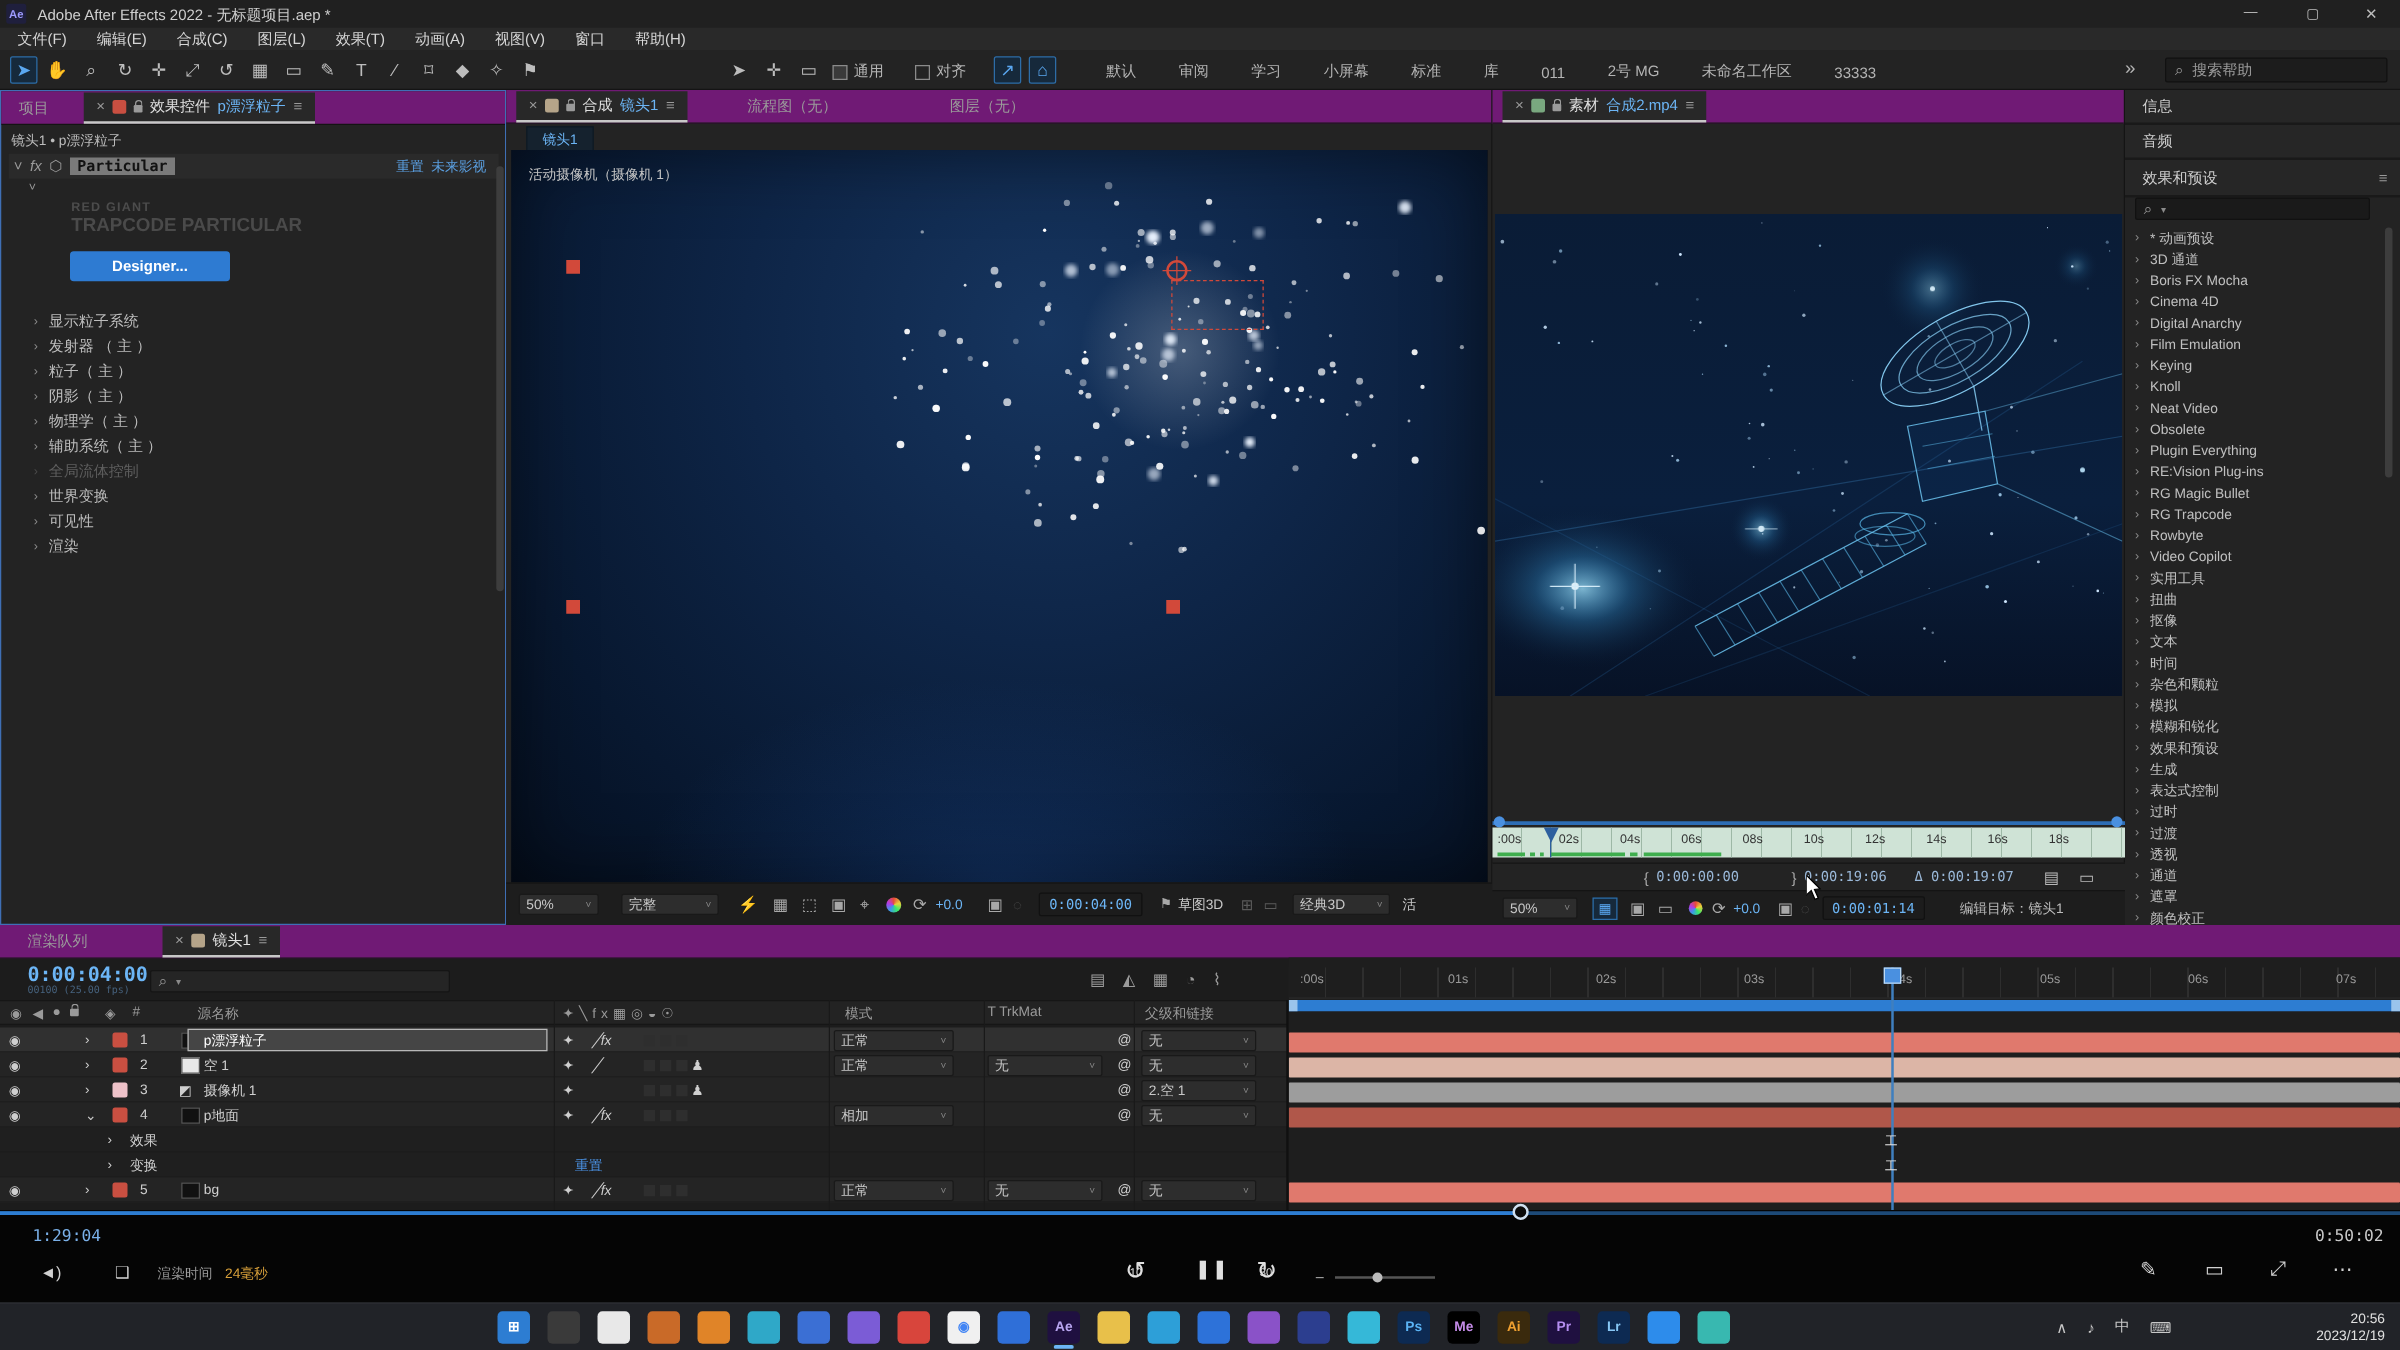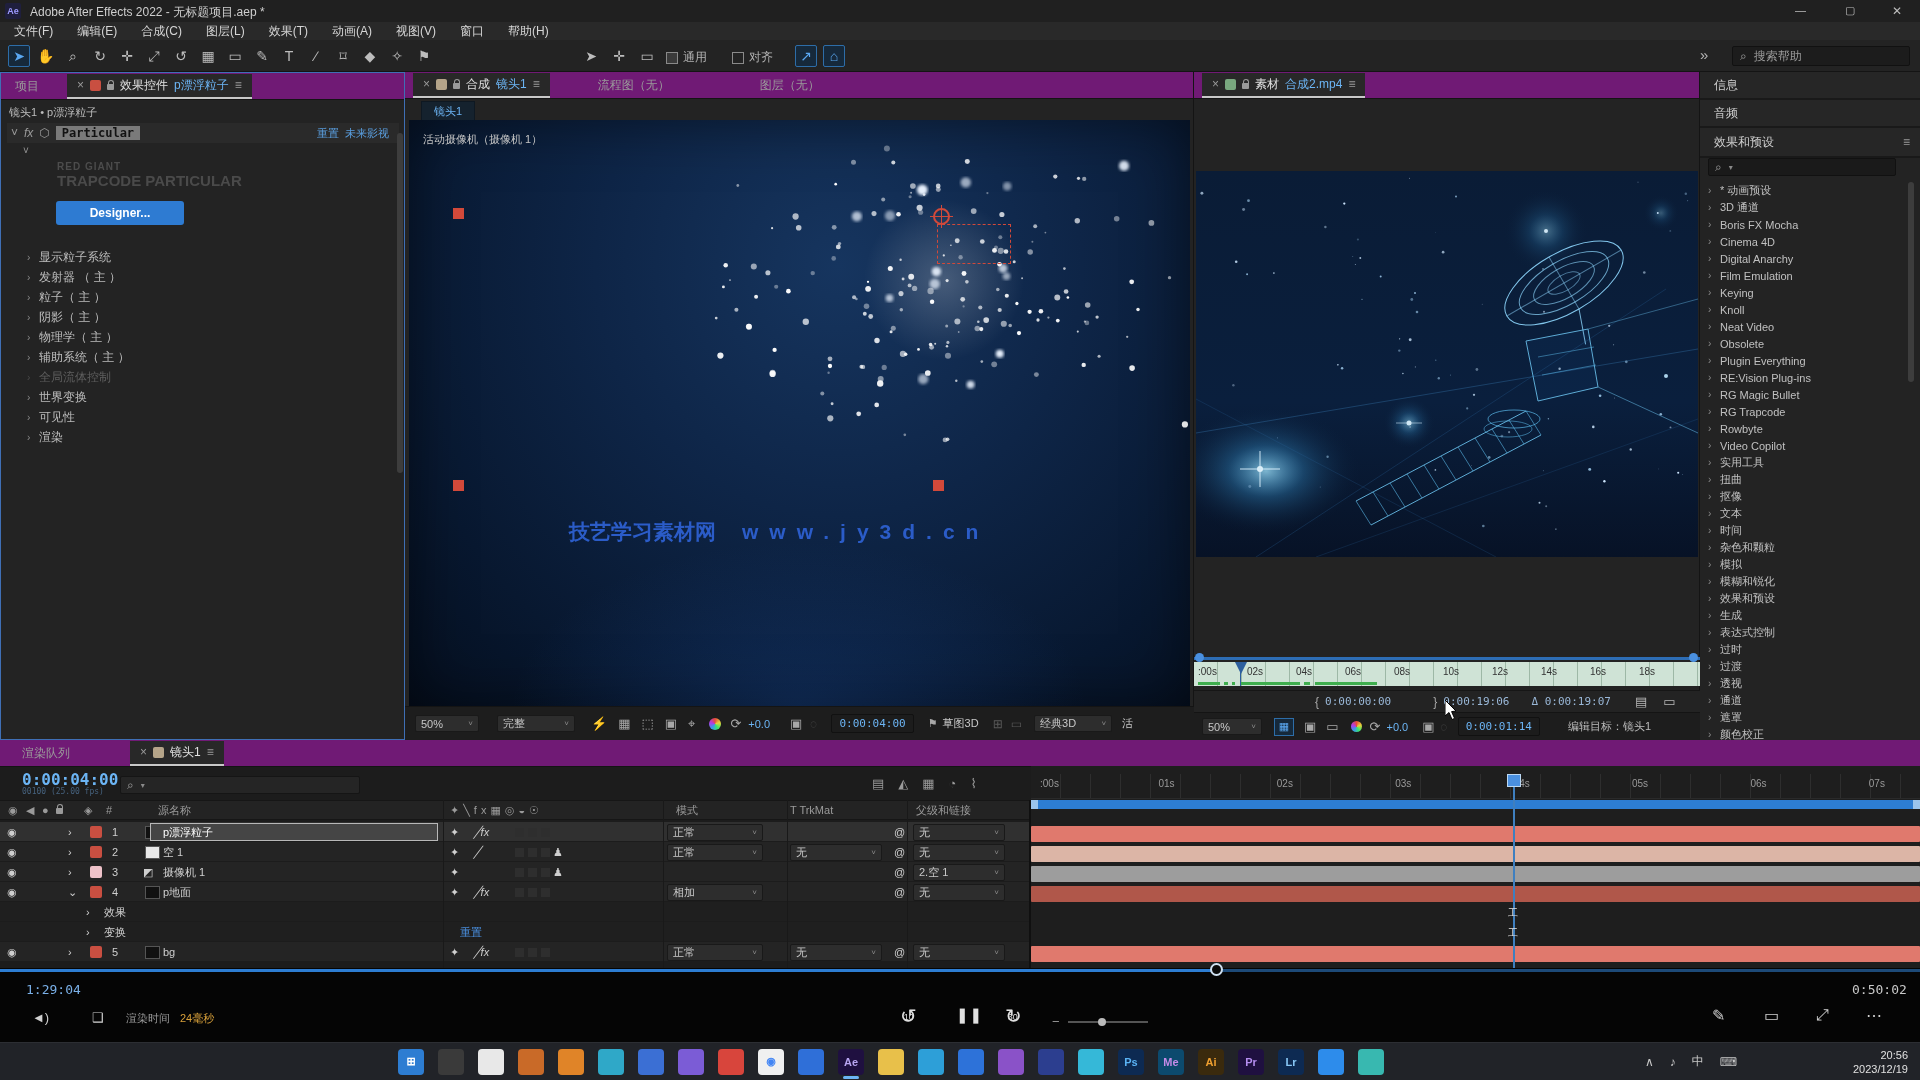--- a/index.html
+++ b/index.html
@@ -102,20 +102,32 @@
       <span style="width:10px;height:10px;border:1px solid #8a8a8a;display:inline-block;background:#3a3a3a;"></span>
       <span>通用</span>
       </span>
     <span class="abs flex" style="left:732px;top:9px;gap:5px;color:#b4b4b4;">
       <span style="width:10px;height:10px;border:1px solid #8a8a8a;display:inline-block;"></span>
       <span>对齐</span>
       </span>
     <div class="abs flex" id="snap-tools" style="left:795px;top:5px;gap:6px;">
         <span class="tool sel">↗</span>
         <span class="tool sel">⌂</span>
+      </div>
+    <div class="abs flex" id="workspaces" style="left:885px;top:9px;gap:34px;">
+        <span class="ws">默认</span>
+        <span class="ws">审阅</span>
+        <span class="ws">学习</span>
+        <span class="ws">小屏幕</span>
+        <span class="ws">标准</span>
+        <span class="ws">库</span>
+        <span class="ws">011</span>
+        <span class="ws">2号 MG</span>
+        <span class="ws">未命名工作区</span>
+        <span class="ws">33333</span>
       </div>
     <span class="abs" style="left:1700px;top:6px;color:#b4b4b4;font-size:15px;">»</span>
     <div class="abs flex" style="left:1732px;top:6px;width:178px;height:20px;background:#1c1c1c;border:1px solid #111;border-radius:2px;gap:7px;padding-left:7px;box-sizing:border-box;">
       <span style="color:#9a9a9a;font-size:12px;">⌕</span>
       <span style="color:#9a9a9a;">搜索帮助</span>
     </div>
   </div>
 
   <div class="panel" id="ec-panel" style="left:0;top:72px;width:405px;height:668px;border:1px solid #3f6fb5;">
     <div class="tabrow">
@@ -400,24 +412,20 @@
                   background:radial-gradient(ellipse at 50% 100%,rgba(30,80,160,.28),transparent 70%);"></div>
       <div class="abs" style="left:14px;top:12px;color:#c4c4c4;font-size:11px;">活动摄像机（摄像机 1）</div>
       <div class="red-handle" style="left:44px;top:88px;"></div>
       <div class="red-handle" style="left:44px;top:360px;"></div>
       <div class="red-handle" style="left:524px;top:360px;"></div>
       <div class="abs" style="left:524px;top:88px;width:17px;height:17px;border:2px solid #d2493a;border-radius:50%;box-sizing:border-box;">
         <div class="abs" style="left:6px;top:-5px;width:1px;height:23px;background:#d2493a;"></div>
         <div class="abs" style="left:-5px;top:6px;width:23px;height:1px;background:#d2493a;"></div>
       </div>
       <div class="abs" style="left:528px;top:104px;width:72px;height:38px;border:1px dashed #d2493a;"></div>
-      <div class="abs flex" style="left:160px;top:398px;gap:26px;">
-        <span class="wmcn">技艺学习素材网</span>
-        <span class="wmen">www.jy3d.cn</span>
-      </div>
     </div>
 
     <div class="abs flex" style="left:0;top:634px;width:789px;height:34px;background:#1d1d1d;border-top:1px solid #141414;box-sizing:border-box;">
       <span class="ddl" style="margin-left:10px;width:64px;">
         <span>50%</span>
           <span class="caret">˅</span>
         </span>
       <span class="ddl" style="margin-left:18px;width:78px;">
         <span>完整</span>
           <span class="caret">˅</span>
@@ -1111,21 +1119,21 @@
         <div class="tk-ic" style="background: rgb(240, 240, 240); color: rgb(66, 133, 244);">◉</div>
         <div class="tk-ic" style="background: rgb(47, 111, 216); color: rgb(255, 255, 255);"></div>
         <div class="tk-ic" style="background: rgb(31, 16, 64); color: rgb(184, 165, 240); position: relative;">Ae<div style="position: absolute; margin-top: 32px; width: 16px; height: 3px; border-radius: 2px; background: rgb(108, 181, 245);"></div></div>
         <div class="tk-ic" style="background: rgb(232, 192, 74); color: rgb(255, 255, 255);"></div>
         <div class="tk-ic" style="background: rgb(45, 159, 216); color: rgb(255, 255, 255);"></div>
         <div class="tk-ic" style="background: rgb(45, 114, 217); color: rgb(255, 255, 255);"></div>
         <div class="tk-ic" style="background: rgb(138, 82, 200); color: rgb(255, 255, 255);"></div>
         <div class="tk-ic" style="background: rgb(44, 62, 143); color: rgb(255, 255, 255);"></div>
         <div class="tk-ic" style="background: rgb(53, 184, 216); color: rgb(255, 255, 255);"></div>
         <div class="tk-ic" style="background: rgb(13, 42, 82); color: rgb(90, 179, 245);">Ps</div>
-        <div class="tk-ic" style="background: #0c4a6e; color: rgb(196, 139, 232);">Me</div>
+        <div class="tk-ic" style="background: #000000; color: rgb(196, 139, 232);">Me</div>
         <div class="tk-ic" style="background: rgb(58, 42, 13); color: rgb(240, 160, 48);">Ai</div>
         <div class="tk-ic" style="background: rgb(31, 16, 64); color: rgb(181, 142, 240);">Pr</div>
         <div class="tk-ic" style="background: rgb(13, 42, 82); color: rgb(135, 199, 245);">Lr</div>
         <div class="tk-ic" style="background: rgb(45, 140, 235); color: rgb(255, 255, 255);"></div>
         <div class="tk-ic" style="background: rgb(56, 184, 176); color: rgb(255, 255, 255);"></div>
       </div>
     <div id="tk-tray" class="flex" style="position:absolute;left:1645px;gap:16px;color:#c8c8c8;font-size:12px;">
         <span>∧</span>
         <span>♪</span>
         <span>中</span>

